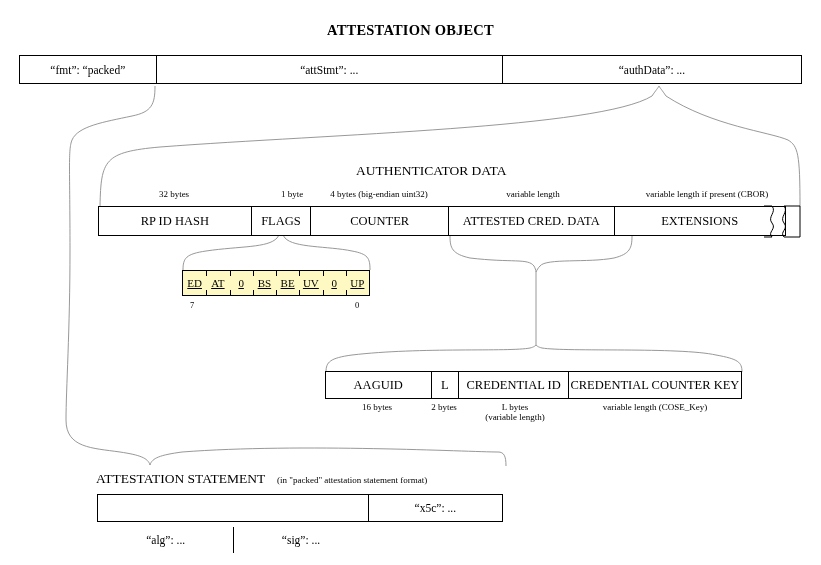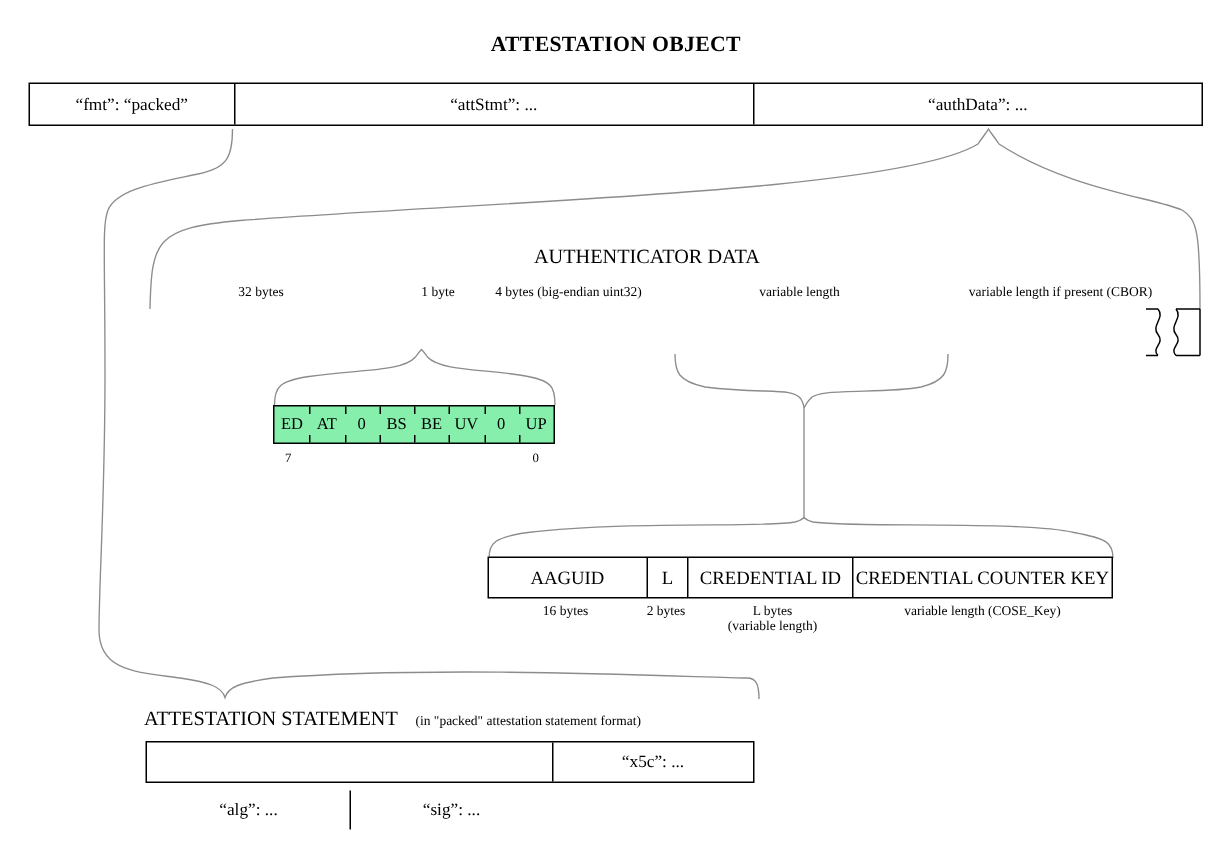--- a/index.html
+++ b/index.html
@@ -102,22 +102,23 @@
   }
   .size-label.below {
     line-height: 1.15;
   }
 
   
   .flags-box {
     position: absolute;
     border: 1px solid #000000;
     box-sizing: border-box;
-    background: #86efac;
-    display: flex;
+    background: #fef9c3;
+    display: flex;
+    text-decoration: underline;
   }
   .flags-box .bit {
     position: relative;
     display: flex;
     align-items: center;
     justify-content: center;
     font-size: 11px;
     box-sizing: border-box;
     height: 100%;
   }
@@ -203,20 +204,27 @@
     </div>
 
     <div class="section-title" style="left:356px; top:163px;">AUTHENTICATOR DATA</div>
 
     <div class="size-label" style="left:174px; top:189px;">32 bytes</div>
     <div class="size-label" style="left:292px; top:189px;">1 byte</div>
     <div class="size-label" style="left:379px; top:189px;">4 bytes (big-endian uint32)</div>
     <div class="size-label" style="left:533px; top:189px;text-align:right;">variable length</div>
     <div class="size-label" style="left:707px; top:189px;">variable length if present (CBOR)</div>
 
+    <div class="boxrow row-auth" style="left:98px; top:206px; width:688px; height:30px;">
+      <div class="cell" style="width:152px;">RP ID HASH</div>
+      <div class="cell" style="width:60px;">FLAGS</div>
+      <div class="cell" style="width:138px;">COUNTER</div>
+      <div class="cell" style="width:166px;">ATTESTED CRED. DATA</div>
+      <div class="cell" style="width:172px;">EXTENSIONS</div>
+    </div>
 
     <svg class="break-mark" style="left:764px; top:204px;" width="40" height="34" viewBox="0 0 40 34">
       <g fill="none" stroke="#000000" stroke-width="1">
         <path d="M8,2 C13,8 3,13 8,19 C13,25 3,28 8,33"></path>
         <path d="M20,2 C25,8 15,13 20,19 C25,25 15,28 20,33"></path>
         <path d="M20,2 L36,2 M20,33 L36,33 M36,2 L36,33"></path>
         <path d="M0,2 L8,2 M0,33 L8,33"></path>
       </g>
     </svg>
 

